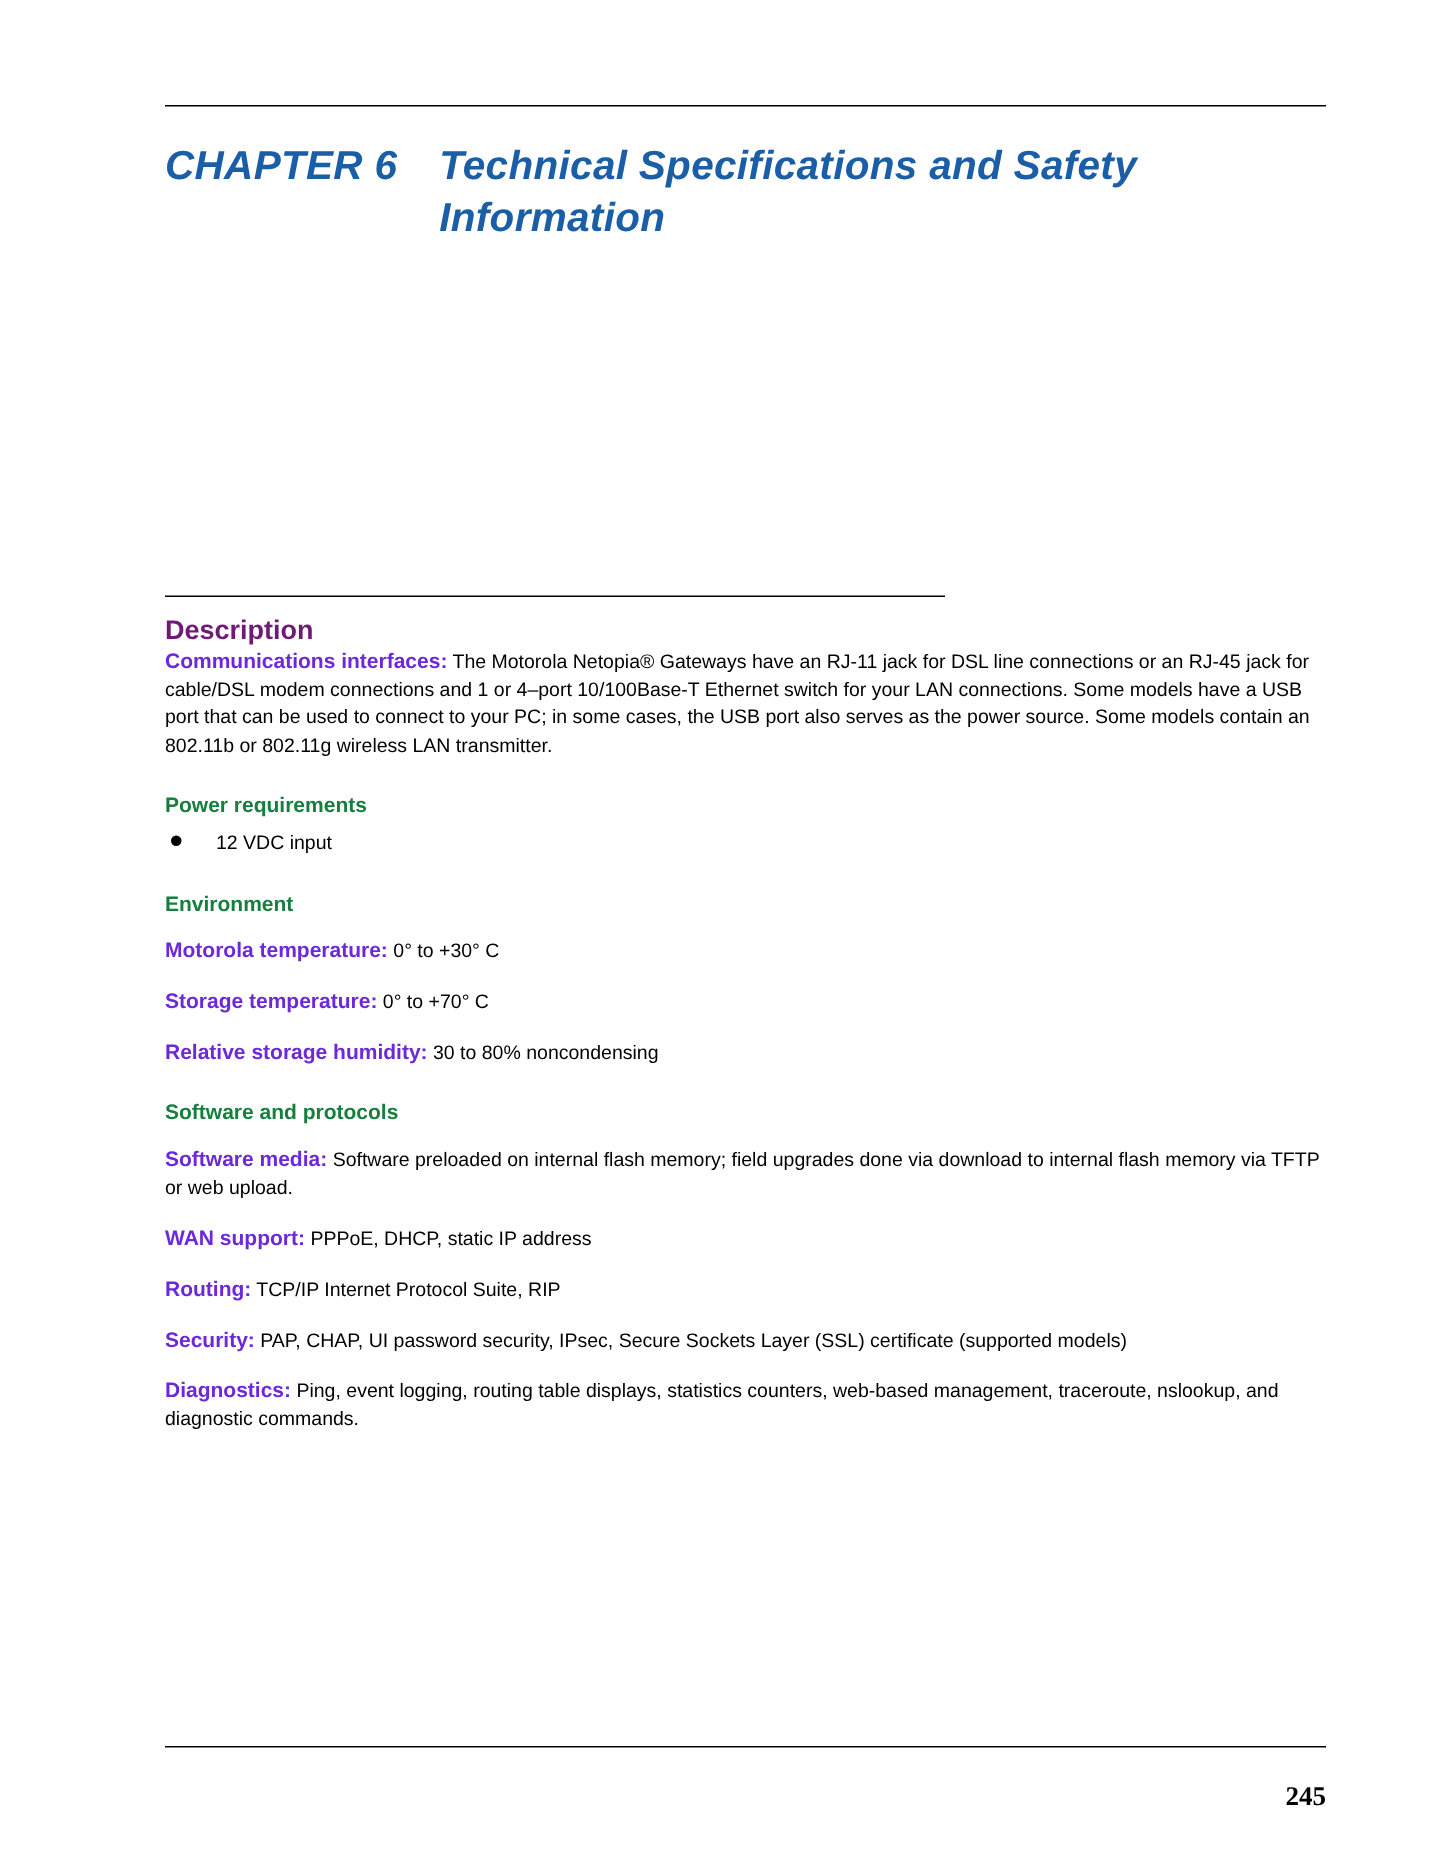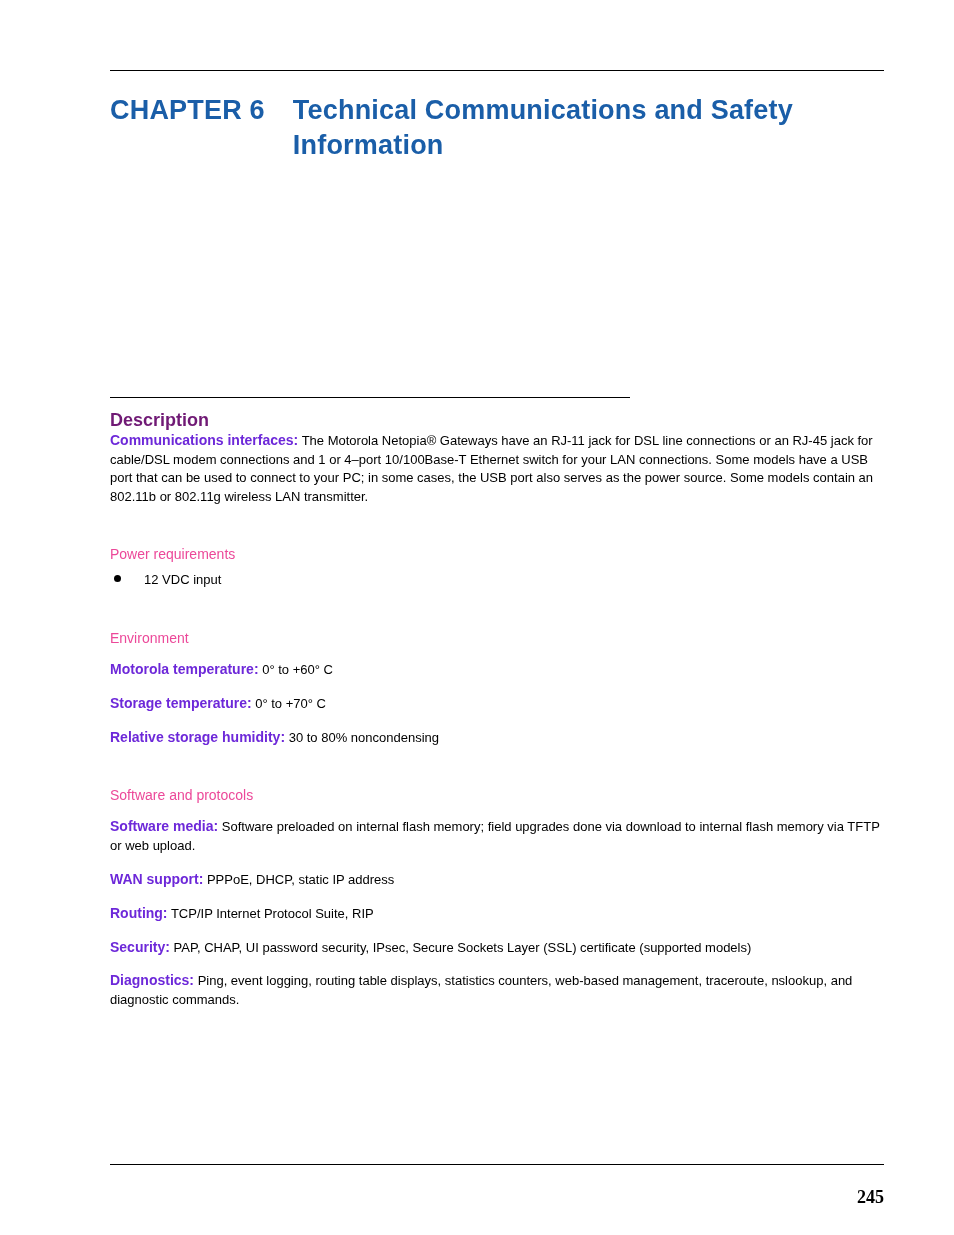--- a/index.html
+++ b/index.html
@@ -18,20 +18,21 @@
   }
   .top-rule {
     border-top: 1.5px solid #000;
     margin-bottom: 22px;
   }
   .chapter-title {
     display: flex;
     align-items: flex-start;
     gap: 28px;
     color: #1a5ea8;
+    font-style: italic;
     font-weight: bold;
     font-size: 27px;
     line-height: 1.28;
     letter-spacing: 0.2px;
   }
   .chapter-label { white-space: nowrap; flex-shrink: 0; }
   .chapter-text  { flex: 1; }
   .body-block {
     margin-top: 235px;
   }
@@ -39,24 +40,24 @@
     border-top: 1.2px solid #000;
     width: 520px;
     margin-bottom: 12px;
   }
   .section-heading {
     color: #701a75;
     font-weight: bold;
     font-size: 18px;
   }
   .sub-heading {
-    color: #ec4899;
-    font-weight: normal;
+    color: #15803d;
+    font-weight: bold;
     font-size: 14px;
-    margin-top: 40px;
+    margin-top: 22px;
     margin-bottom: 8px;
   }
   .para {
     font-size: 13px;
     line-height: 1.42;
     margin-bottom: 4px;
   }
   .label-blue {
     color: #6d28d9;
     font-weight: bold;
@@ -102,41 +103,41 @@
 </style>
 </head>
 <body>
 
 <div class="page">
 
   <div class="top-rule"></div>
 
   <div class="chapter-title">
     <span class="chapter-label">CHAPTER 6</span>
-    <span class="chapter-text">Technical Communications and Safety Information</span>
+    <span class="chapter-text">Technical Specifications and Safety Information</span>
   </div>
 
   <div class="body-block">
 
     <div class="section-rule"></div>
     <div class="section-heading">Description</div>
 
     <p class="para">
       <span class="label-blue">Communications interfaces:</span><span> The Motorola Netopia® Gateways have an RJ-11 jack for DSL line connections or an RJ-45 jack for cable/DSL modem connections and 1 or 4–port 10/100Base-T Ethernet switch for your LAN connections. Some models have a USB port that can be used to connect to your PC; in some cases, the USB port also serves as the power source. Some models contain an 802.11b or 802.11g wireless LAN transmitter.</span>
     </p>
 
     <div class="sub-heading">Power requirements</div>
     <ul class="bullet-list">
       <li>12 VDC input</li>
     </ul>
 
     <div class="sub-heading">Environment</div>
 
     <p class="para row">
-      <span class="label-blue">Motorola temperature:</span><span> 0° to +60° C</span>
+      <span class="label-blue">Motorola temperature:</span><span> 0° to +30° C</span>
     </p>
     <p class="para row">
       <span class="label-blue">Storage temperature:</span><span> 0° to +70° C</span>
     </p>
     <p class="para row">
       <span class="label-blue">Relative storage humidity:</span><span> 30 to 80% noncondensing</span>
     </p>
 
     <div class="sub-heading">Software and protocols</div>
 

